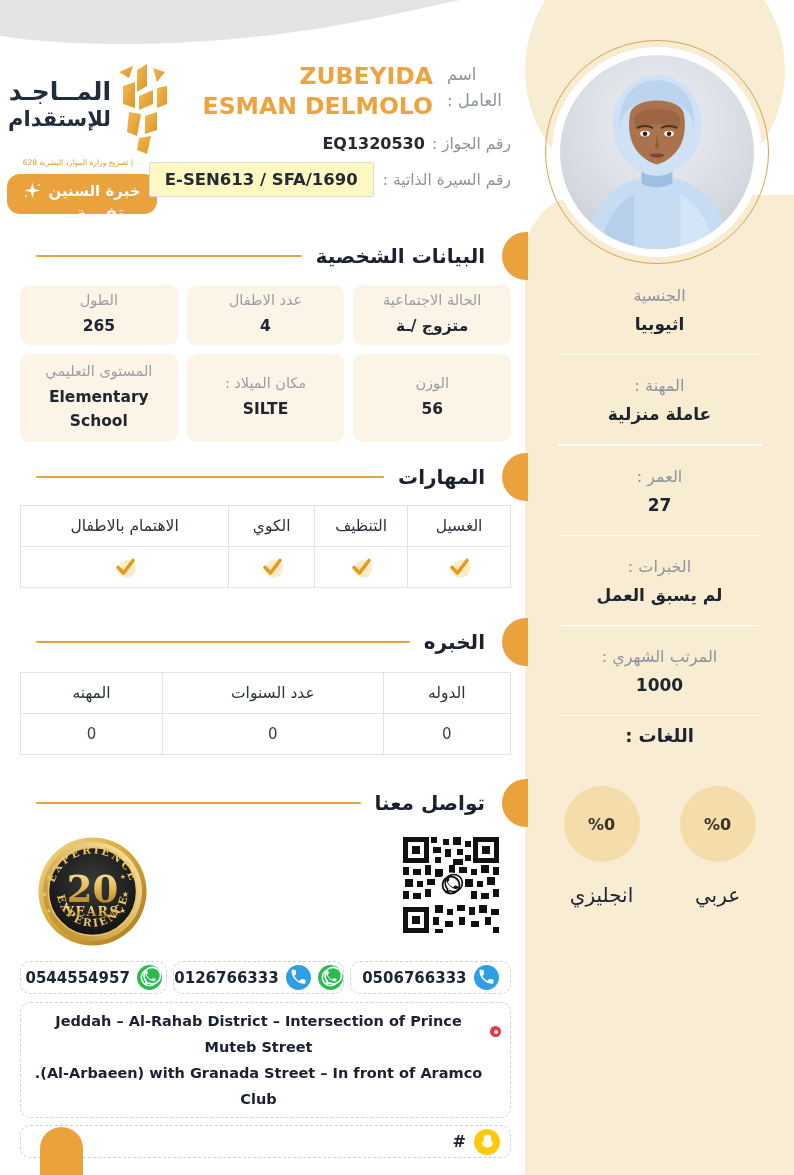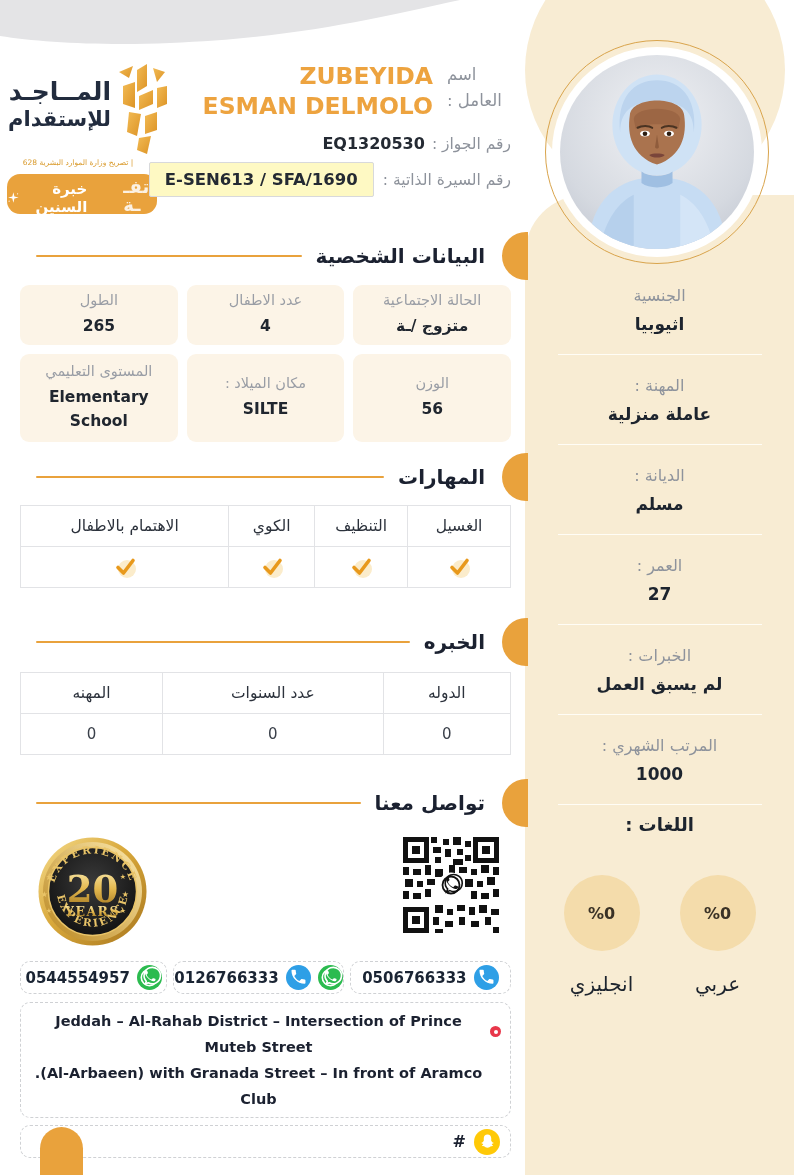--- a/index.html
+++ b/index.html
@@ -32,21 +32,21 @@
   .main { position:absolute; left:0; top:0; width:525px; height:100%; }
 
   .header { position:relative; margin-top:62px; height:150px; }
   .logo { position:absolute; left:7px; top:2px; width:162px; }
   .logo-top { display:flex; align-items:flex-start; justify-content:flex-end; gap:2px; }
   .logo-txt { text-align:right; color:#222c3e; font-weight:bold; line-height:1.15; padding-top:14px; }
   .logo-l1 { font-size:25px; letter-spacing:1px; }
   .logo-l2 { font-size:21px; }
   .logo-license { font-size:7.5px; color:#d99a2b; text-align:center; margin:2px 0 0 6px; width:130px; }
   .logo-badge { margin-top:7px; width:150px; height:40px; background:#e9a23c; border-radius:13px; color:#fff;
-                display:flex; flex-direction:row; align-items:center; overflow:hidden; }
+                display:flex; flex-direction:column; align-items:center; overflow:hidden; }
   .logo-badge-row { display:flex; direction:rtl; align-items:center; gap:6px; margin-top:7px; font-weight:bold; font-size:15px; }
   .logo-badge-clip { font-weight:bold; font-size:18px; opacity:.85; line-height:1; margin-top:4px;margin-left:36px; }
 
   .idblock { position:absolute; right:14px; top:0; direction:rtl; }
   .idrow { display:flex; direction:rtl; align-items:flex-start; justify-content:flex-start; }
   .name-label { width:64px; font-size:16.5px; color:#8d929b; line-height:1.6; text-align:left; }
   .worker-name { direction:ltr; text-align:right; max-width:232px; margin-right:14px; font-size:23.5px; line-height:1.26; font-weight:bold; color:#eda33f; }
   .idrow2 { margin-top:13px; align-items:center; gap:7px; }
   .id-label { font-size:15.5px; color:#8d929b; }
   .id-value { direction:ltr; font-size:16px; font-weight:bold; color:#242a33; }
@@ -142,24 +142,20 @@
     <div class="sb-field">
       <div class="sb-label">الجنسية</div>
       <div class="sb-value">اثيوبيا</div>
     </div>
     <div class="sb-div"></div>
     <div class="sb-field">
       <div class="sb-label">المهنة :</div>
       <div class="sb-value">عاملة منزلية</div>
     </div>
     <div class="sb-div"></div>
-    <div class="sb-field">
-      <div class="sb-label">الديانة :</div>
-      <div class="sb-value">مسلم</div>
-    </div>
     <div class="sb-div"></div>
     <div class="sb-field">
       <div class="sb-label">العمر :</div>
       <div class="sb-value">27</div>
     </div>
     <div class="sb-div"></div>
     <div class="sb-field">
       <div class="sb-label">الخبرات :</div>
       <div class="sb-value">لم يسبق العمل</div>
     </div>

